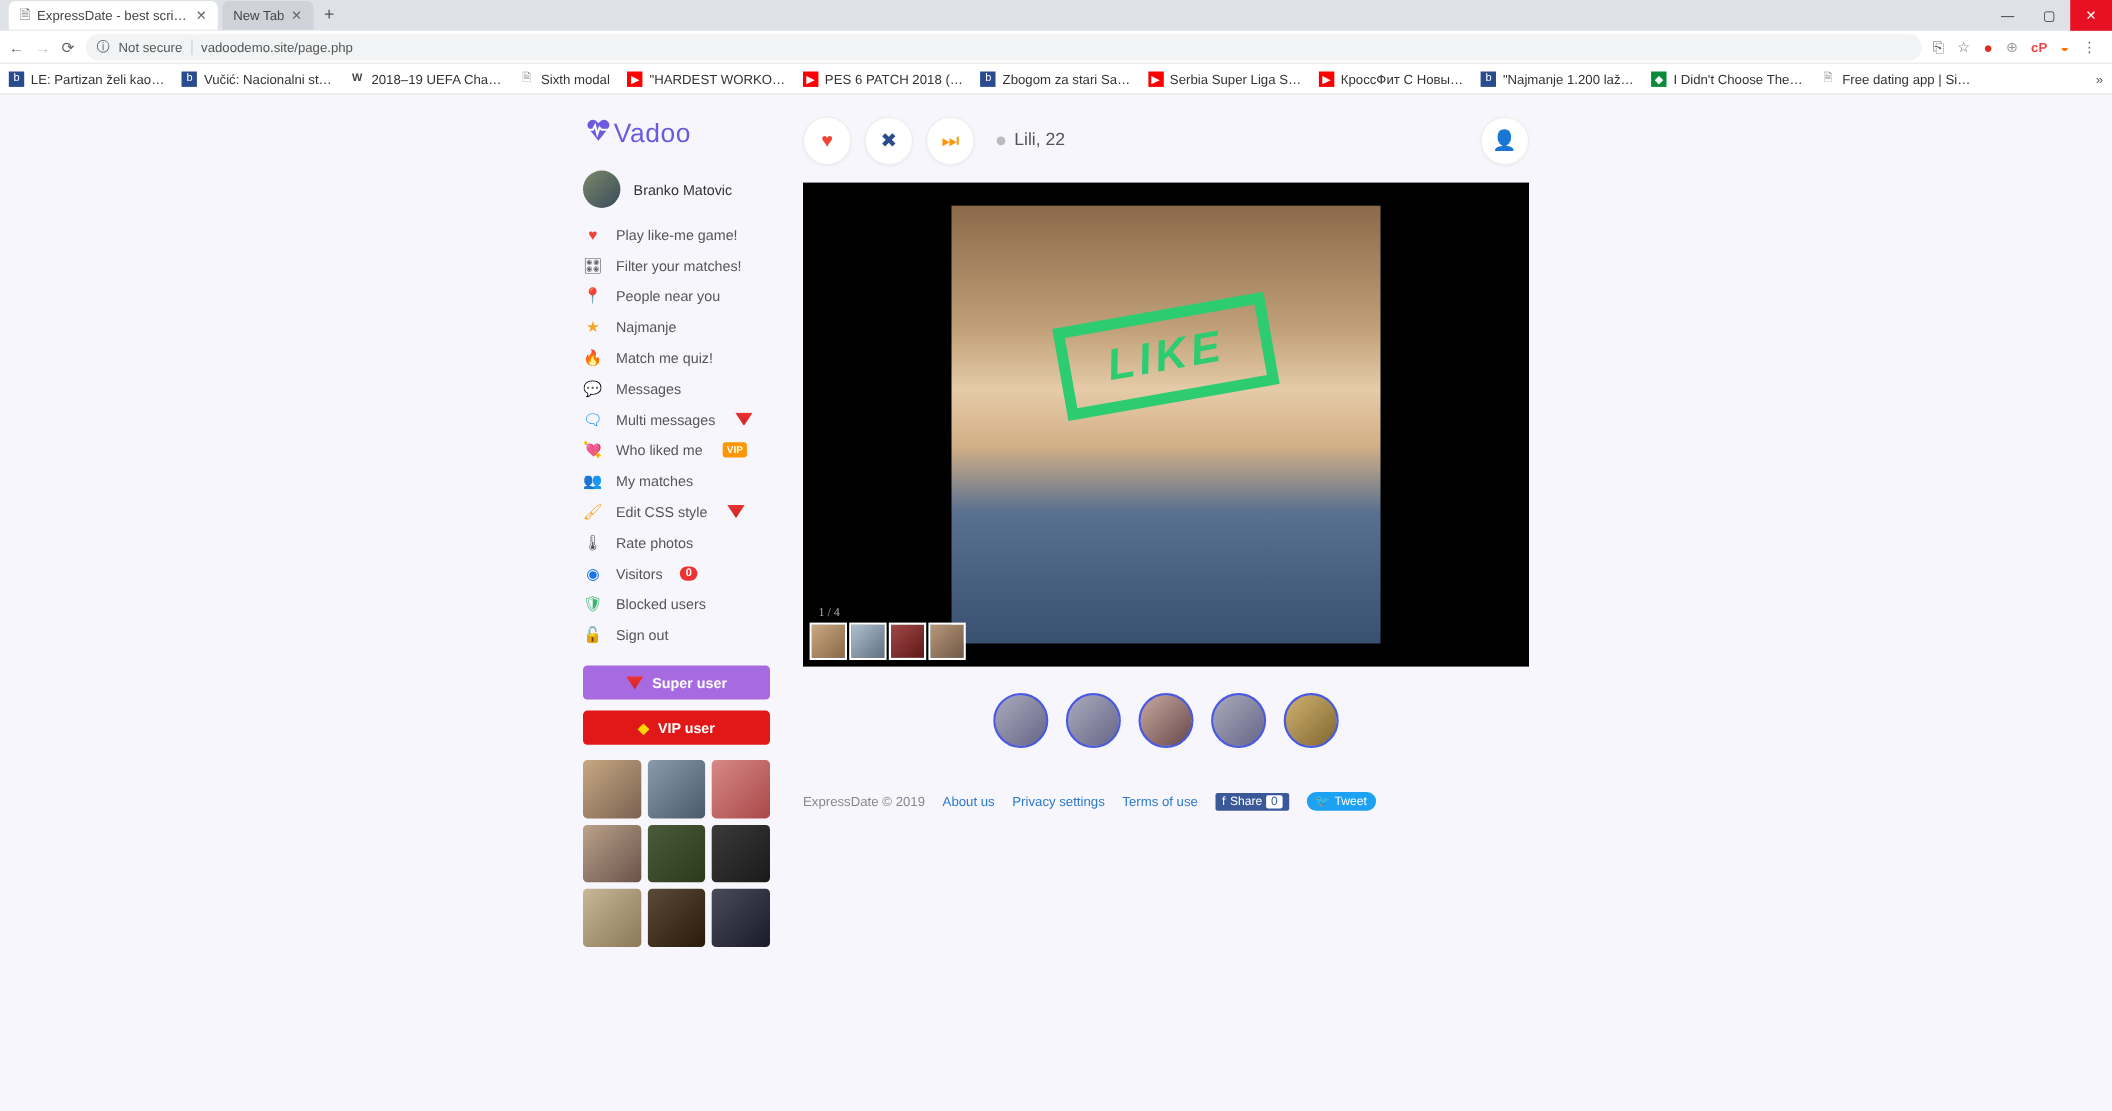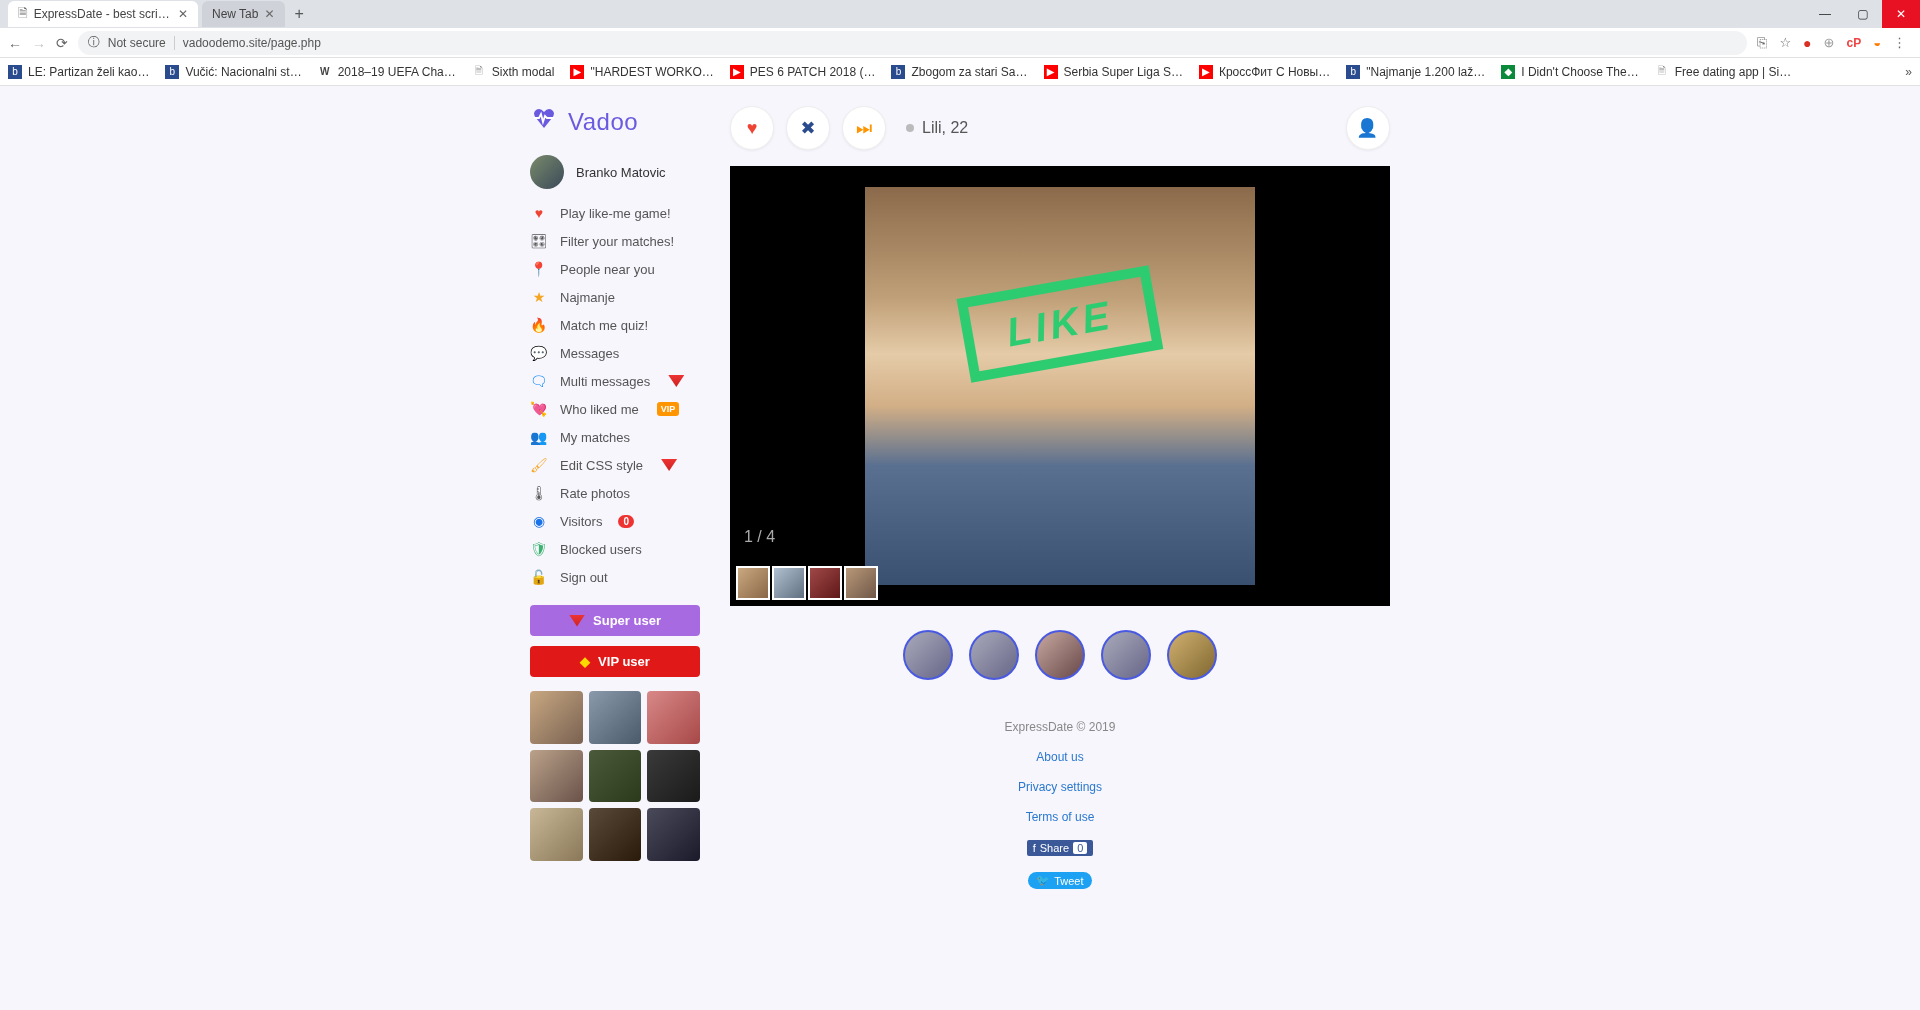--- a/index.html
+++ b/index.html
@@ -36,21 +36,21 @@
 .bk .ico.gray { color:#888; }
 .bk .ico.green { background:#0a8a3a; color:#fff; }
 .bk-more { margin-left:auto; color:#555; cursor:pointer; }
 
 
 .page { background: #f7f6fc; min-height: calc(100vh - 86px); display: flex; justify-content: center; }
 .layout { width: 860px; display: flex; gap: 0; padding-top: 20px; }
 
 
 .sidebar { width: 200px; padding-right: 30px; }
-.logo { display: flex; align-items: center; gap: 10px; margin-bottom: 18px; }
+.logo { display: flex; align-items: center; margin-bottom: 18px; }
 .logo-mark { color:#6a5ae0; font-size:26px; }
 .logo-text { color:#6a5ae0; font-size:24px; font-weight:400; letter-spacing:0.5px; }
 .user-row { display:flex; align-items:center; gap:12px; margin-bottom:16px; }
 .avatar { width:34px; height:34px; border-radius:50%; background:linear-gradient(135deg,#7a8a6a,#3a4a5a); }
 .user-name { font-size:13px; font-weight:400; color:#333; }
 
 .nav { display:flex; flex-direction:column; gap:12px; margin-bottom:20px; }
 .nav-item { display:flex; align-items:center; gap:12px; font-size:13px; color:#555; cursor:pointer; }
 .nav-item .ic { width:18px; text-align:center; font-size:14px; }
 .badge-red { background:#e33; color:#fff; font-size:10px; font-weight:bold; padding:1px 5px; border-radius:8px; margin-left:4px; }
@@ -78,34 +78,34 @@
 .circle-btn.like { color:#e43; }
 .circle-btn.nope { color:#2a4b8d; }
 .circle-btn.skip { color:#ff9500; }
 .circle-btn.profile { margin-left:auto; color:#888; }
 .name-line { display:flex; align-items:center; gap:8px; margin-left:8px; font-size:16px; color:#555; }
 .status-dot { width:8px; height:8px; border-radius:50%; background:#bbb; }
 
 .photo-frame { width:100%; height:440px; background:#000; position:relative; overflow:hidden; }
 .photo { position:absolute; left:50%; top:50%; transform:translate(-50%,-50%); width:390px; height:398px; background: linear-gradient(180deg,#8a6a4a 0%, #c0a078 28%, #e5cba8 42%, #d2af86 55%, #5a7090 70%, #3a5070 100%); }
 .like-stamp { position:absolute; left:50%; top:36%; transform:translate(-50%,-50%) rotate(-10deg); border:10px solid #2ecc71; color:#2ecc71; font-size:40px; font-weight:800; letter-spacing:4px; padding:10px 34px; font-style:italic; }
-.counter { position:absolute; left:14px; bottom:60px; color:#aaa; font-size:16px; }
+.counter { position:absolute; left:14px; bottom:43px; color:#aaa; font-size:11px;font-family:Liberation Serif, serif; }
 .thumbs-row { position:absolute; left:6px; bottom:6px; display:flex; gap:2px; }
 .thumbs-row .pth { width:34px; height:34px; border:2px solid #fff; background:linear-gradient(135deg,#caa880,#8a6848); }
 .thumbs-row .pth:nth-child(2){background:linear-gradient(135deg,#b0c0d0,#607080);}
 .thumbs-row .pth:nth-child(3){background:linear-gradient(135deg,#a04848,#601818);}
 .thumbs-row .pth:nth-child(4){background:linear-gradient(135deg,#b89878,#705848);}
 
 .circle-row { display:flex; justify-content:center; gap:16px; margin-top:24px; }
 .circle-row .cava { width:50px; height:50px; border-radius:50%; border:2px solid #4a5ae0; background:linear-gradient(135deg,#aab,#668); cursor:pointer; }
 .circle-row .cava:nth-child(3){background:linear-gradient(135deg,#c8a8a0,#684848);}
 .circle-row .cava:nth-child(5){background:linear-gradient(135deg,#d0b070,#806830);}
 
 
-.footer { display:flex; align-items:center; gap:16px; margin-top:40px; font-size:12px; color:#2a78d0; padding-bottom:20px;flex-direction:column; }
+.footer { display:flex; align-items:center; gap:16px; margin-top:40px; font-size:12px; color:#2a78d0; padding-bottom:20px; }
 .footer .copy { color:#888; }
 .share-btn { background:#3b5998; color:#fff; font-size:11px; padding:2px 6px; border-radius:2px; display:flex; align-items:center; gap:4px; }
 .share-btn .cnt { background:#fff; color:#3b5998; padding:0 4px; border-radius:2px; }
 .tweet-btn { background:#1da1f2; color:#fff; font-size:11px; padding:2px 8px; border-radius:10px; display:flex; align-items:center; gap:4px; }
 </style>
 </head>
 <body>
 
 <div class="browser-chrome">
   <div class="tabs-bar">

